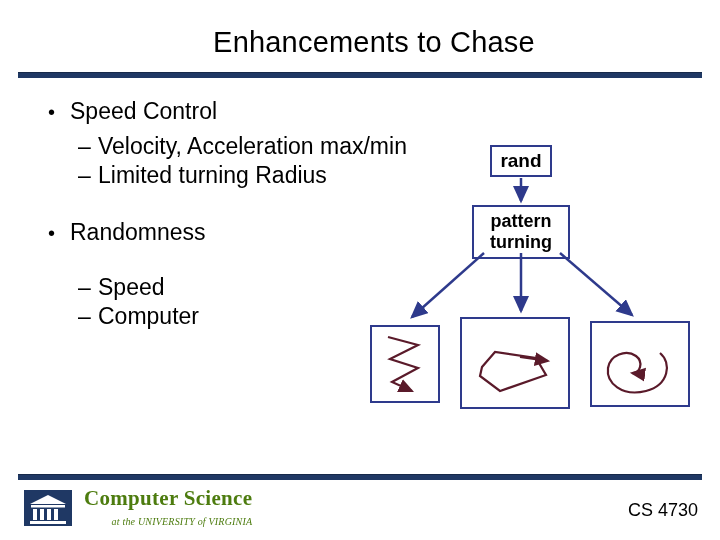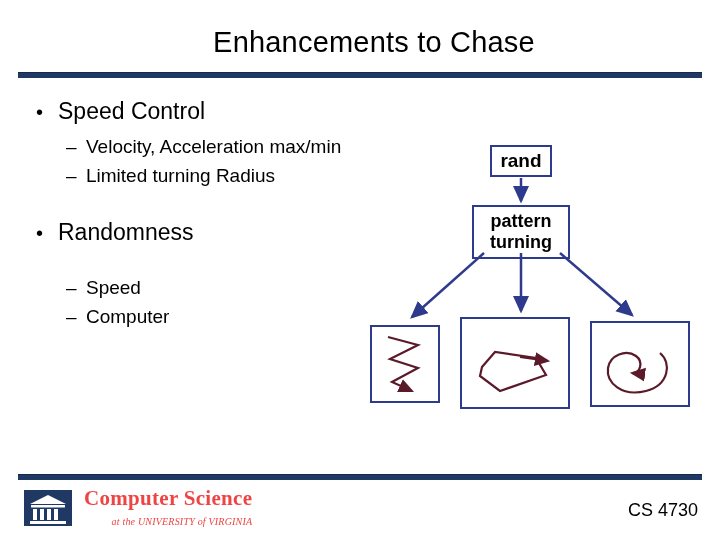--- a/index.html
+++ b/index.html
@@ -39,41 +39,41 @@
     left: 18px;
     width: 684px;
     height: 5px;
     background: #1f3864;
     border-top: 1px solid #16294a;
   }
   
   .bullets {
     position: absolute;
     top: 96px;
-    left: 30px;
+    left: 42px;
     width: 450px;
   }
   .bullet-l1 {
     font-size: 23px;
     color: #000000;
     margin: 0 0 6px 0;
     padding-left: 6px;
     line-height: 30px;
     white-space: nowrap;
   }
   .bullet-l1 .dot {
     display: inline-block;
     width: 22px;
     font-size: 20px;
   }
   .bullet-l2-group {
     margin: 2px 0 14px 0;
   }
   .bullet-l2 {
-    font-size: 19px;
+    font-size: 23px;
     color: #000000;
     margin: 0 0 2px 0;
     padding-left: 36px;
     line-height: 27px;
     white-space: nowrap;
   }
   .bullet-l2 .dash {
     display: inline-block;
     width: 20px;
   }
@@ -150,21 +150,21 @@
     position: absolute;
     left: 22px;
     top: 488px;
     width: 250px;
     height: 40px;
   }
   .logo-text {
     position: absolute;
     left: 62px;
     top: -2px;
-    color: #ef4444;
+    color: #4d7c0f;
     font-family: "Liberation Serif", serif;
   }
   .logo-main {
     font-size: 21px;
     font-weight: bold;
     letter-spacing: 0.3px;
   }
   .logo-sub {
     font-size: 10px;
     font-style: italic;

